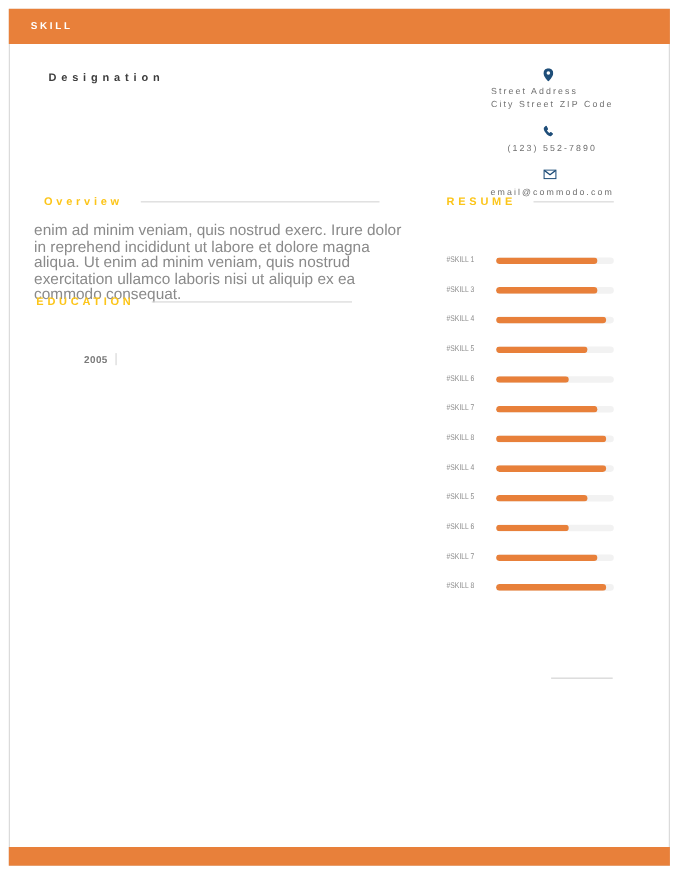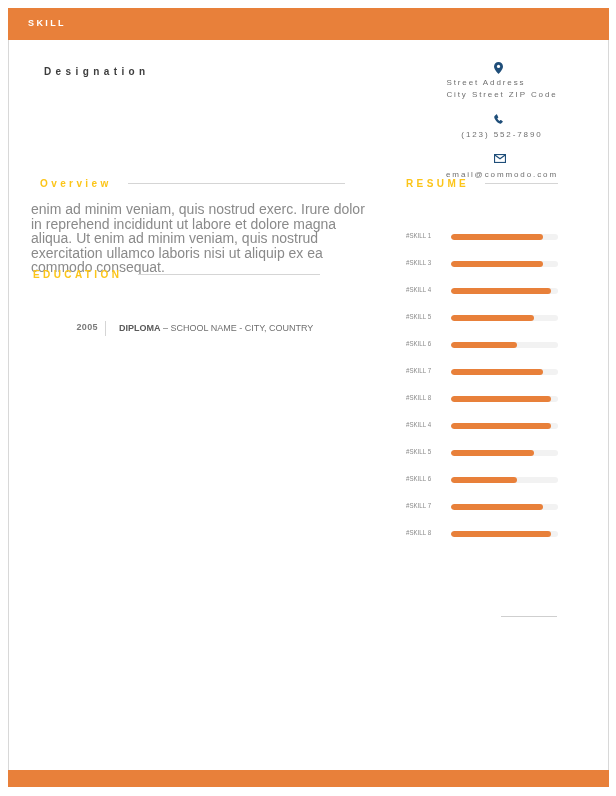--- a/index.html
+++ b/index.html
@@ -309,24 +309,20 @@
 
   <div class="section-head" id="head-education">
     <span class="title">EDUCATION</span>
     <span class="rule"></span>
   </div>
 
   <div class="edu-entry">
     <div class="edu-year">2005</div>
     <div class="edu-divider"></div>
     <div class="edu-detail">
-      <div class="edu-title">
-        <span class="degree">DIPLOMA</span>
-        <span>– SCHOOL NAME - CITY, COUNTRY</span>
-      </div>
     </div>
   </div>
 
   <div class="section-head" id="head-skills">
     <span class="title">RESUME</span>
     <span class="rule"></span>
   </div>
 
   <div class="skills-list" id="skills-list">
       <div class="skill-row">

